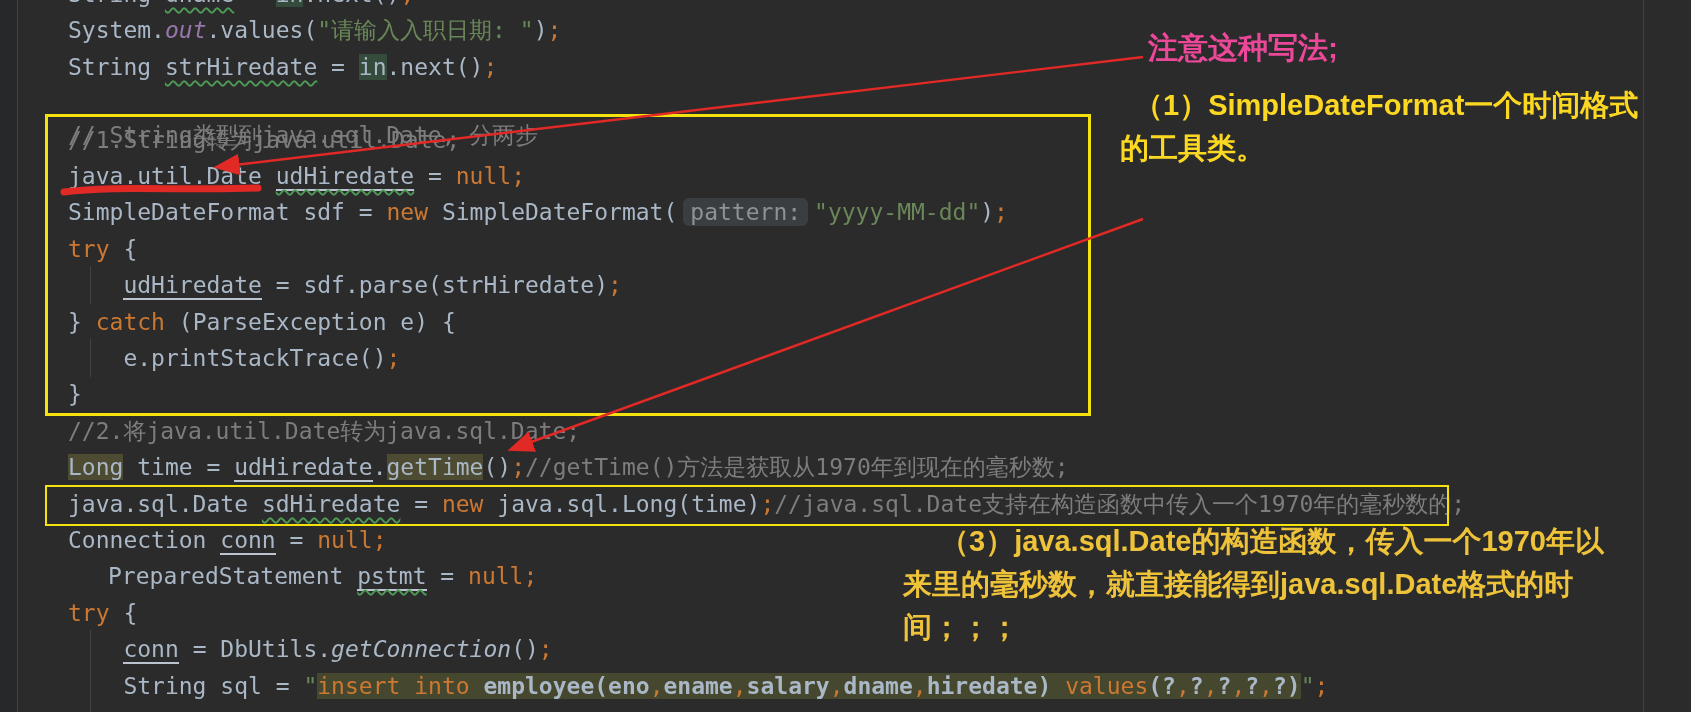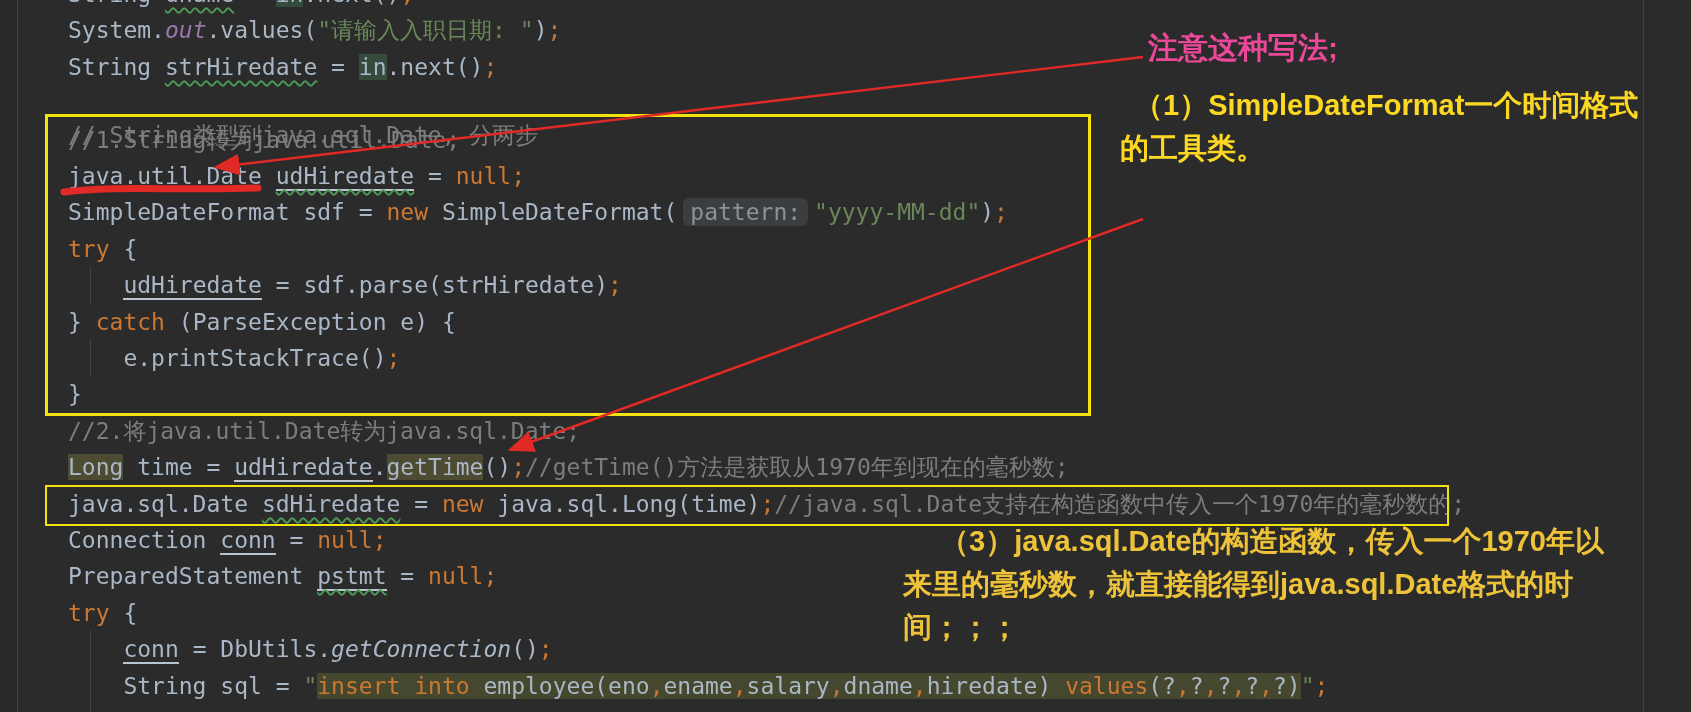--- a/index.html
+++ b/index.html
@@ -25,21 +25,21 @@
   .it{font-style:italic;}
   .hlg{background:var(--hlg,#354b3c);}
   .hlo{background:var(--hlo,#4e4b33);}
   .u{border-bottom:2px solid #b9c4ce;}
   .wv{text-decoration-line:underline;text-decoration-style:wavy;
       text-decoration-color:#4e9b57;text-decoration-thickness:2px;text-underline-offset:5px;}
   .u.wv{border-bottom:2px solid #b9c4ce;}
   .hint{background:var(--chipbg,#3b3e40);color:var(--chipfg,#8f9295);
     border-radius:6px;padding:1px 7px;margin:0 6px;font-size:23px;}
   .sqlkw{color:var(--kw,#cc7832);background:var(--sqlbg,#45482e);}
-  .sqld{color:var(--fg,#a9b7c6);background:var(--sqlbg,#45482e);}
+  .sqld{color:var(--fg,#a9b7c6);background:var(--sqlbg,#45482e);font-weight:bold;}
   .sqlc{color:var(--kw,#cc7832);background:var(--sqlbg,#45482e);}
   .anno-box{position:absolute;border-style:solid;border-color:var(--yellow,#f4e20f);pointer-events:none;}
   .note{position:absolute;color:var(--note,#fcd823);
     font-family:"Liberation Sans","DejaVu Sans",sans-serif;font-weight:bold;}
   .note .nline{line-height:43px;white-space:nowrap;}
   #arrows{position:absolute;inset:0;pointer-events:none;}
 </style>
 </head>
 <body>
 
@@ -55,21 +55,21 @@
       <div class="code-line" style="top: 194px;"><span class="d">SimpleDateFormat sdf = </span><span class="kw">new</span><span class="d"> SimpleDateFormat(</span><span class="hint">pattern:</span><span class="st">"yyyy-MM-dd"</span><span class="d">)</span><span class="kw">;</span></div>
       <div class="code-line" style="top: 231px;"><span class="kw">try</span><span class="d"> {</span></div>
       <div class="code-line" style="top: 267px;"><span class="d">    </span><span class="u">udHiredate</span><span class="d"> = sdf.parse(strHiredate)</span><span class="kw">;</span></div>
       <div class="code-line" style="top: 304px;"><span class="d">} </span><span class="kw">catch</span><span class="d"> (ParseException e) {</span></div>
       <div class="code-line" style="top: 340px;"><span class="d">    e.printStackTrace()</span><span class="kw">;</span></div>
       <div class="code-line" style="top: 376px;"><span class="d">}</span></div>
       <div class="code-line" style="top: 413px;"><span class="cm">//2.将java.util.Date转为java.sql.Date;</span></div>
       <div class="code-line" style="top: 449px;"><span class="hlo">Long</span><span class="d"> time = </span><span class="u">udHiredate</span><span class="d">.</span><span class="hlo">getTime</span><span class="d">()</span><span class="kw">;</span><span class="cm">//getTime()方法是获取从1970年到现在的毫秒数;</span></div>
       <div class="code-line" style="top: 486px;"><span class="d">java.sql.Date </span><span class="wv">sdHiredate</span><span class="d"> = </span><span class="kw">new</span><span class="d"> java.sql.Long(time)</span><span class="kw">;</span><span class="cm">//java.sql.Date支持在构造函数中传入一个1970年的毫秒数的;</span></div>
       <div class="code-line" style="top: 522px;"><span class="d">Connection </span><span class="u">conn</span><span class="d"> = </span><span class="kw">null</span><span class="kw">;</span></div>
-      <div class="code-line" style="top: 558px;"><span class="d">PreparedStatement </span><span class="u wv">pstmt</span><span class="d"> = </span><span class="kw">null</span><span class="kw">;</span></div>
+      <div class="code-line" style="top: 558px; margin-left: 40px;"><span class="d">PreparedStatement </span><span class="u wv">pstmt</span><span class="d"> = </span><span class="kw">null</span><span class="kw">;</span></div>
       <div class="code-line" style="top: 595px;"><span class="kw">try</span><span class="d"> {</span></div>
       <div class="code-line" style="top: 631px;"><span class="d">    </span><span class="u">conn</span><span class="d"> = DbUtils.</span><span class="it">getConnection</span><span class="d">()</span><span class="kw">;</span></div>
       <div class="code-line" style="top: 668px;"><span class="d">    String sql = </span><span class="st">"</span><span class="sqlkw">insert</span><span class="sqld"> </span><span class="sqlkw">into</span><span class="sqld"> employee(eno</span><span class="sqlc">,</span><span class="sqld">ename</span><span class="sqlc">,</span><span class="sqld">salary</span><span class="sqlc">,</span><span class="sqld">dname</span><span class="sqlc">,</span><span class="sqld">hiredate) </span><span class="sqlkw">values</span><span class="sqld">(?</span><span class="sqlc">,</span><span class="sqld">?</span><span class="sqlc">,</span><span class="sqld">?</span><span class="sqlc">,</span><span class="sqld">?</span><span class="sqlc">,</span><span class="sqld">?)</span><span class="st">"</span><span class="kw">;</span></div>
       <div class="code-line" style="top: 704px;"><span class="d">    pstmt = conn.prepareStatement(sql)</span><span class="kw">;</span></div>
       <div class="indent-guide" style="left: 90px; top: 266px; height: 38px;"></div>
       <div class="indent-guide" style="left: 90px; top: 339px; height: 38px;"></div>
       <div class="indent-guide" style="left: 90px; top: 630px; height: 82px;"></div>
     </div>
   <div class="margin-guide" id="margin-guide" style="left: 1643px;"></div>
   <div id="boxes-layer">

